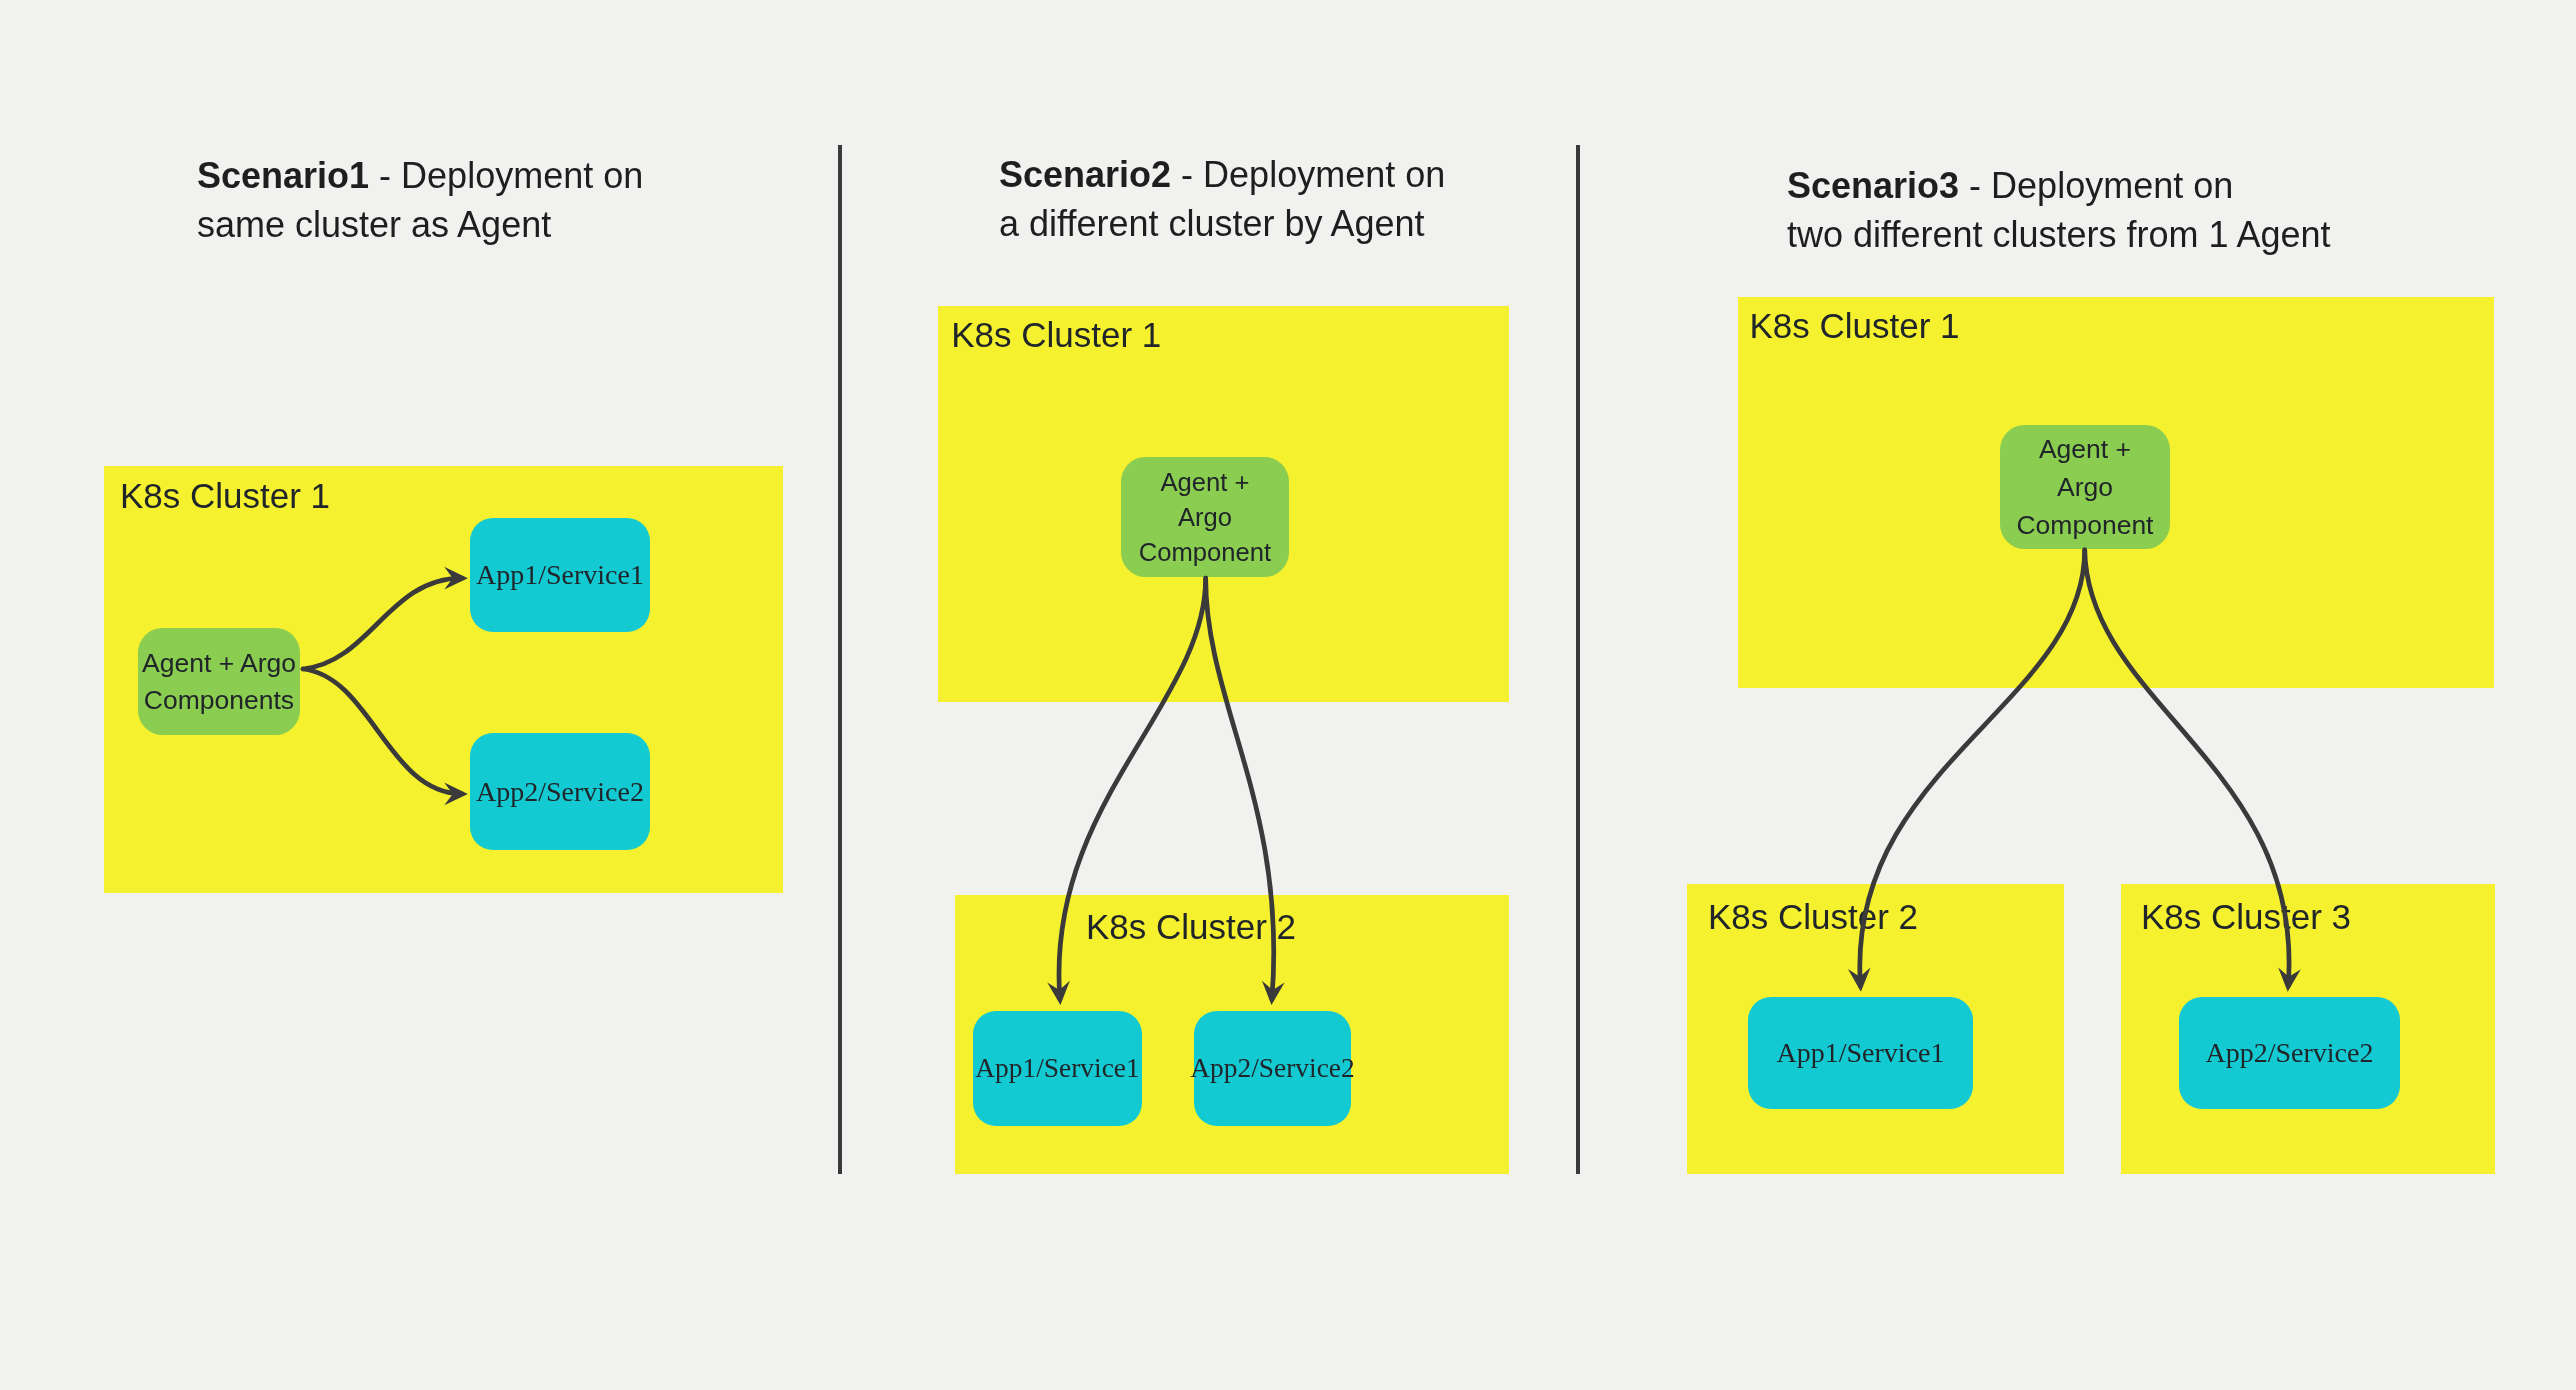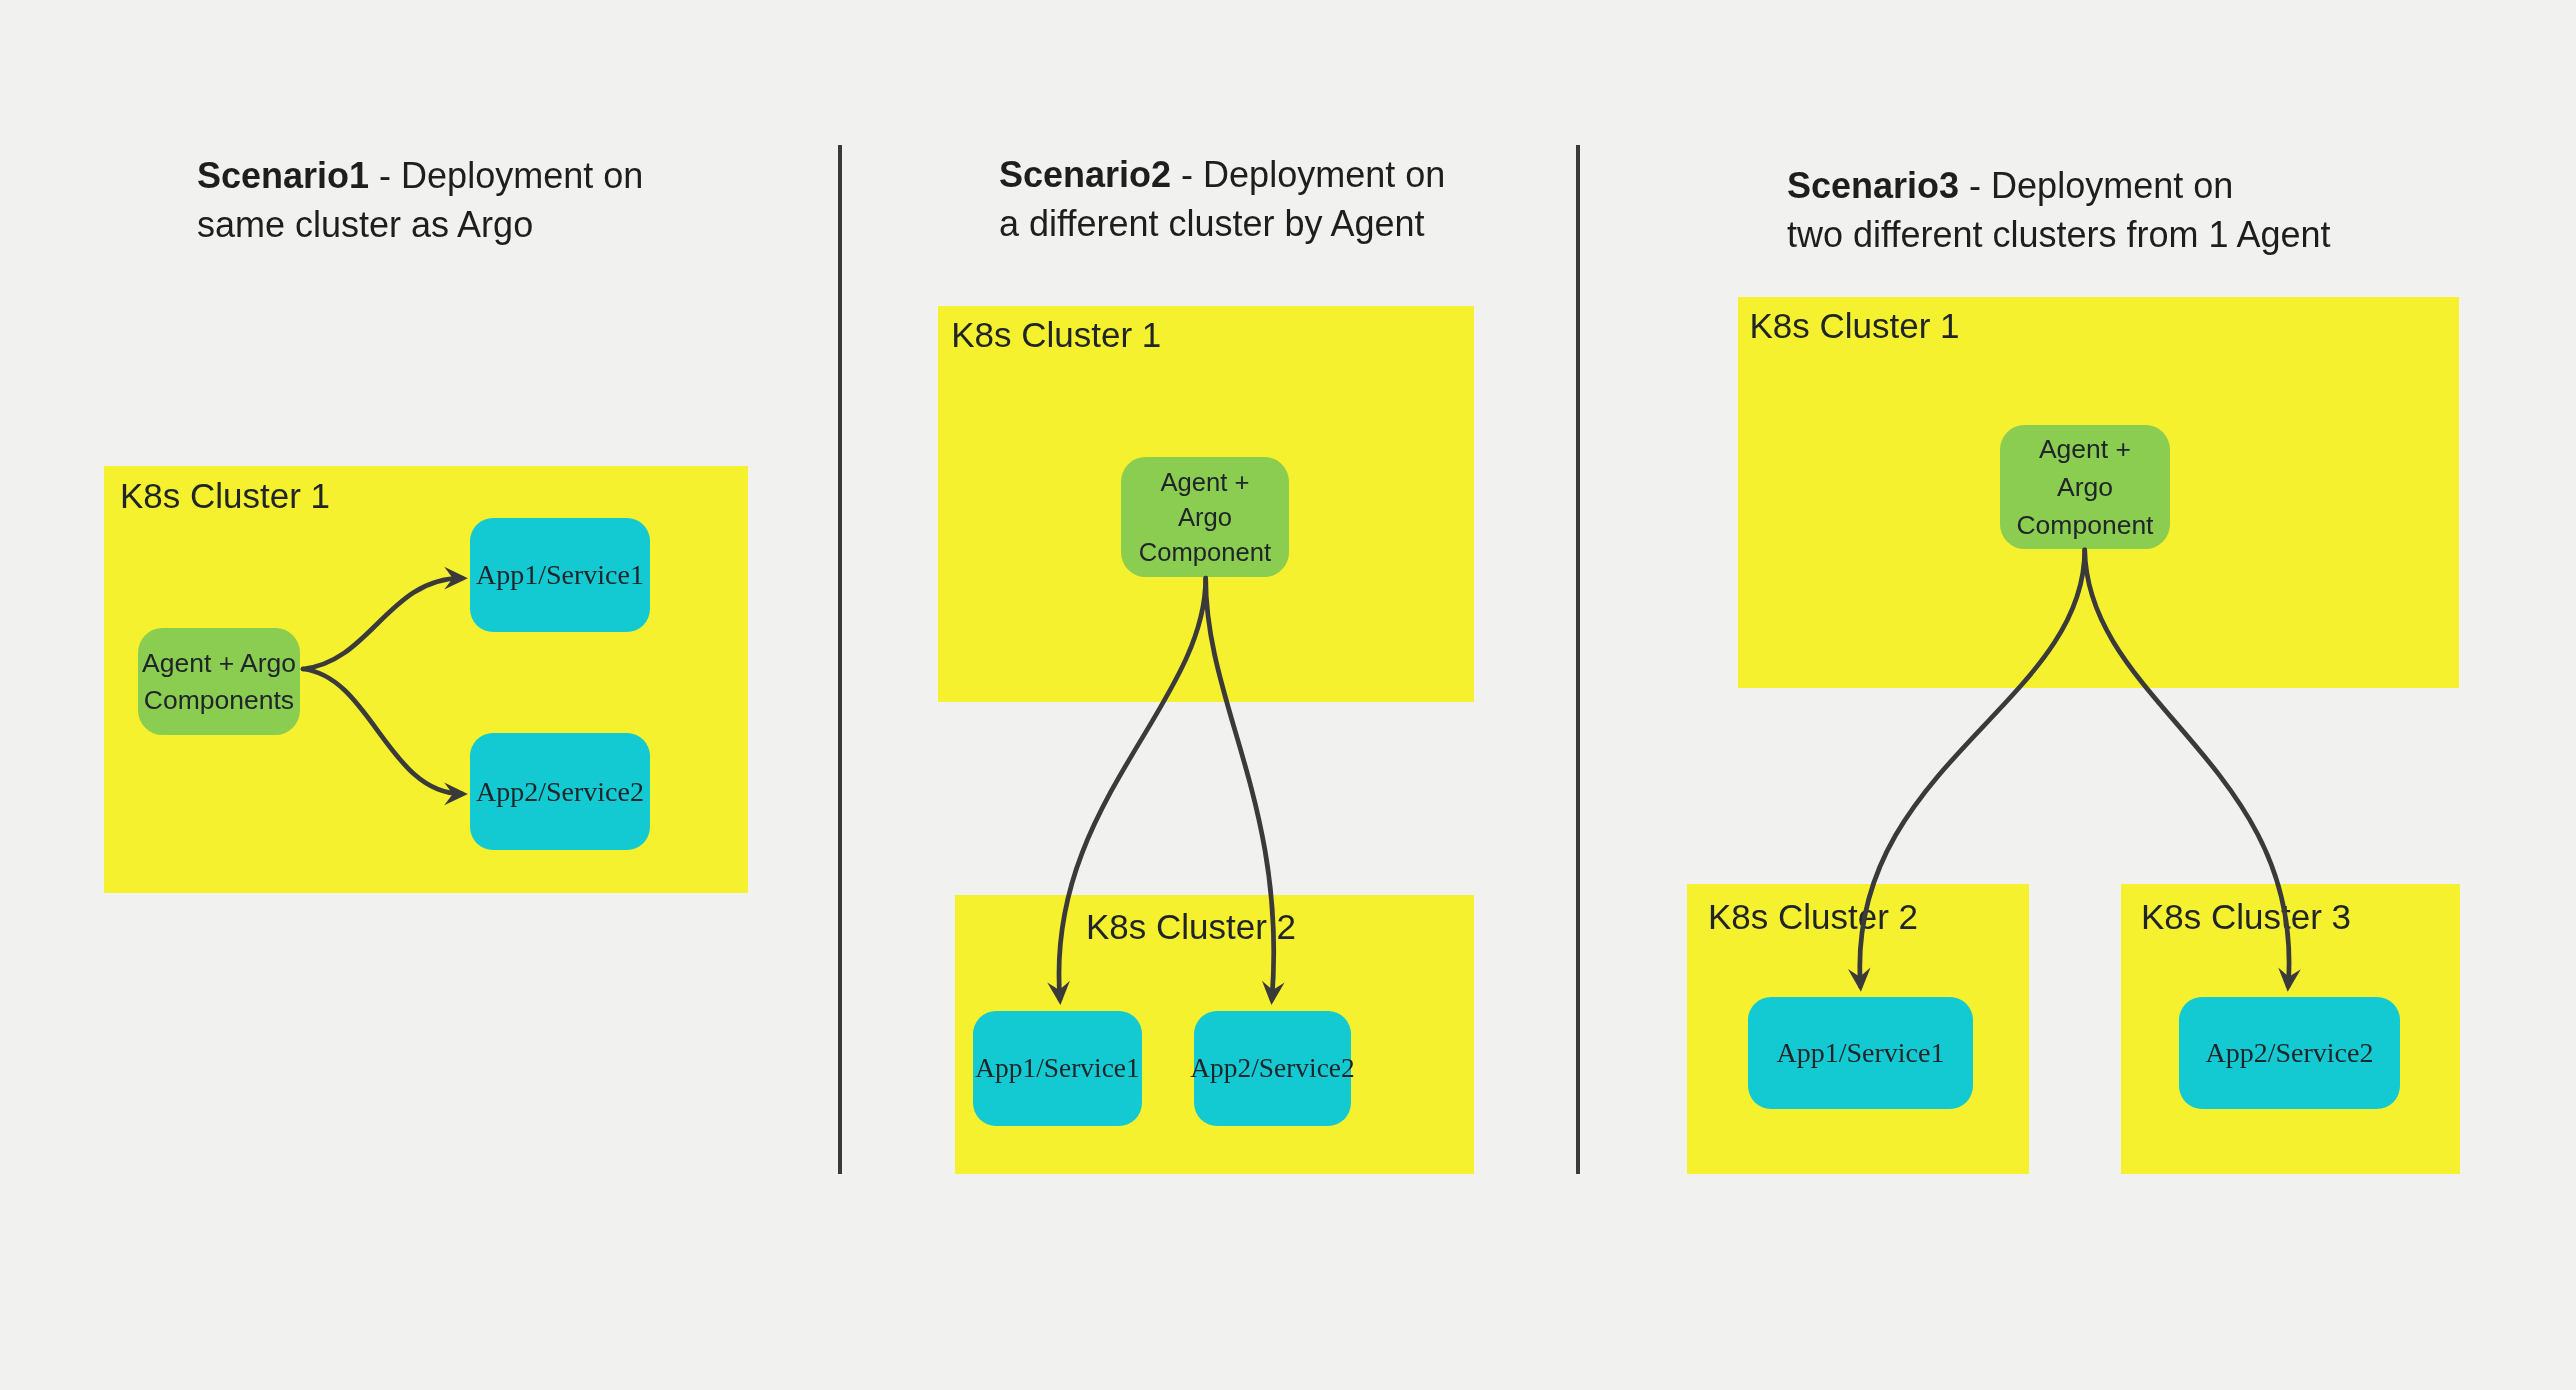--- a/index.html
+++ b/index.html
@@ -30,20 +30,21 @@
     position: absolute;
     top: 145px;
     width: 3.8px;
     height: 1111px;
     background: var(--stroke, #3A3A3A);
   }
 
   .cluster-box {
     position: absolute;
     background: var(--yellow, #F6F12E);
+    padding-left: 35px;
   }
   .cluster-label {
     position: absolute;
     font-size: 35px;
     line-height: 40px;
     color: var(--text, #20252A);
     white-space: nowrap;
   }
 
   .agent-box {
@@ -103,21 +104,21 @@
     color: var(--watermark, #C5C5CF);
   }
 </style>
 </head>
 <body>
 
 <div class="canvas">
 
   <div class="abs scenario-title" style="left:197px; top:151px;">
     <div><span class="bold">Scenario1</span><span> - Deployment on</span></div>
-    <div>same cluster as Argo</div>
+    <div>same cluster as Agent</div>
   </div>
 
   <div class="abs scenario-title" style="left:999px; top:150px;">
     <div><span class="bold">Scenario2</span><span> - Deployment on</span></div>
     <div>a different cluster by Agent</div>
   </div>
 
   <div class="abs scenario-title" style="left:1787px; top:161px;">
     <div><span class="bold">Scenario3</span><span> - Deployment on</span></div>
     <div>two different clusters from 1 Agent</div>

